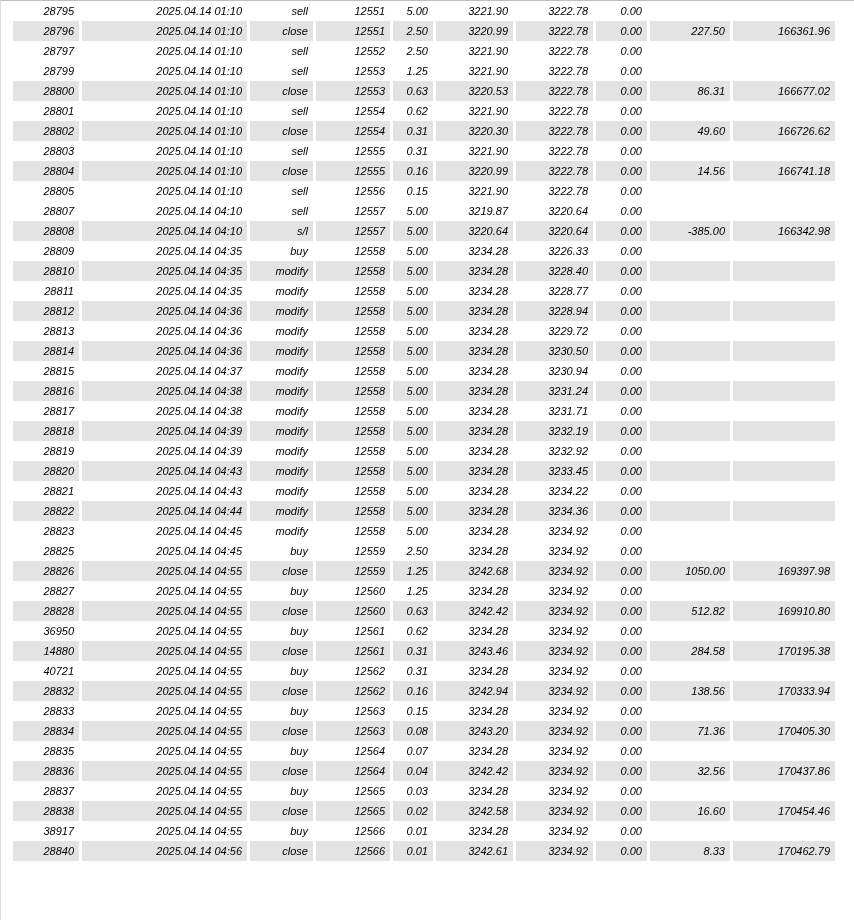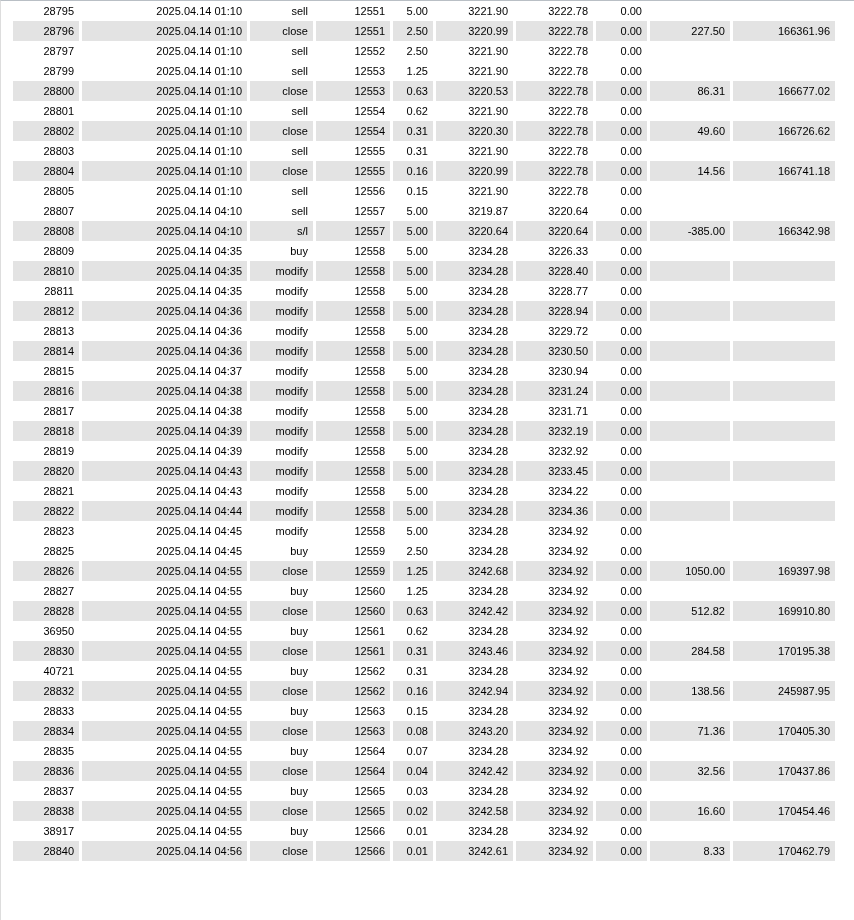--- a/index.html
+++ b/index.html
@@ -10,20 +10,21 @@
     height: 920px;
     overflow: hidden;
   }
   .report {
     width: 854px;
     height: 920px;
     box-sizing: border-box;
     border-top: 1px solid var(--top-border, #b9bfc5);
     border-left: 1px solid var(--left-border, #dddddd);
     background: var(--row-base, #ffffff);
+    font-style: italic;
   }
   table.trades {
     border-collapse: separate;
     border-spacing: 3px 0;
     table-layout: fixed;
     margin-left: 9px;
   }
   table.trades td {
     height: 20px;
     line-height: 20px;
@@ -447,21 +448,21 @@
           <td>buy</td>
           <td>12561</td>
           <td>0.62</td>
           <td>3234.28</td>
           <td>3234.92</td>
           <td>0.00</td>
           <td></td>
           <td></td>
         </tr>
         <tr class="alt">
-          <td>28830</td>
+          <td>14880</td>
           <td>2025.04.14 04:55</td>
           <td>close</td>
           <td>12561</td>
           <td>0.31</td>
           <td>3243.46</td>
           <td>3234.92</td>
           <td>0.00</td>
           <td>284.58</td>
           <td>170195.38</td>
         </tr>
@@ -480,21 +481,21 @@
         <tr class="alt">
           <td>28832</td>
           <td>2025.04.14 04:55</td>
           <td>close</td>
           <td>12562</td>
           <td>0.16</td>
           <td>3242.94</td>
           <td>3234.92</td>
           <td>0.00</td>
           <td>138.56</td>
-          <td>245987.95</td>
+          <td>170333.94</td>
         </tr>
         <tr>
           <td>28833</td>
           <td>2025.04.14 04:55</td>
           <td>buy</td>
           <td>12563</td>
           <td>0.15</td>
           <td>3234.28</td>
           <td>3234.92</td>
           <td>0.00</td>

